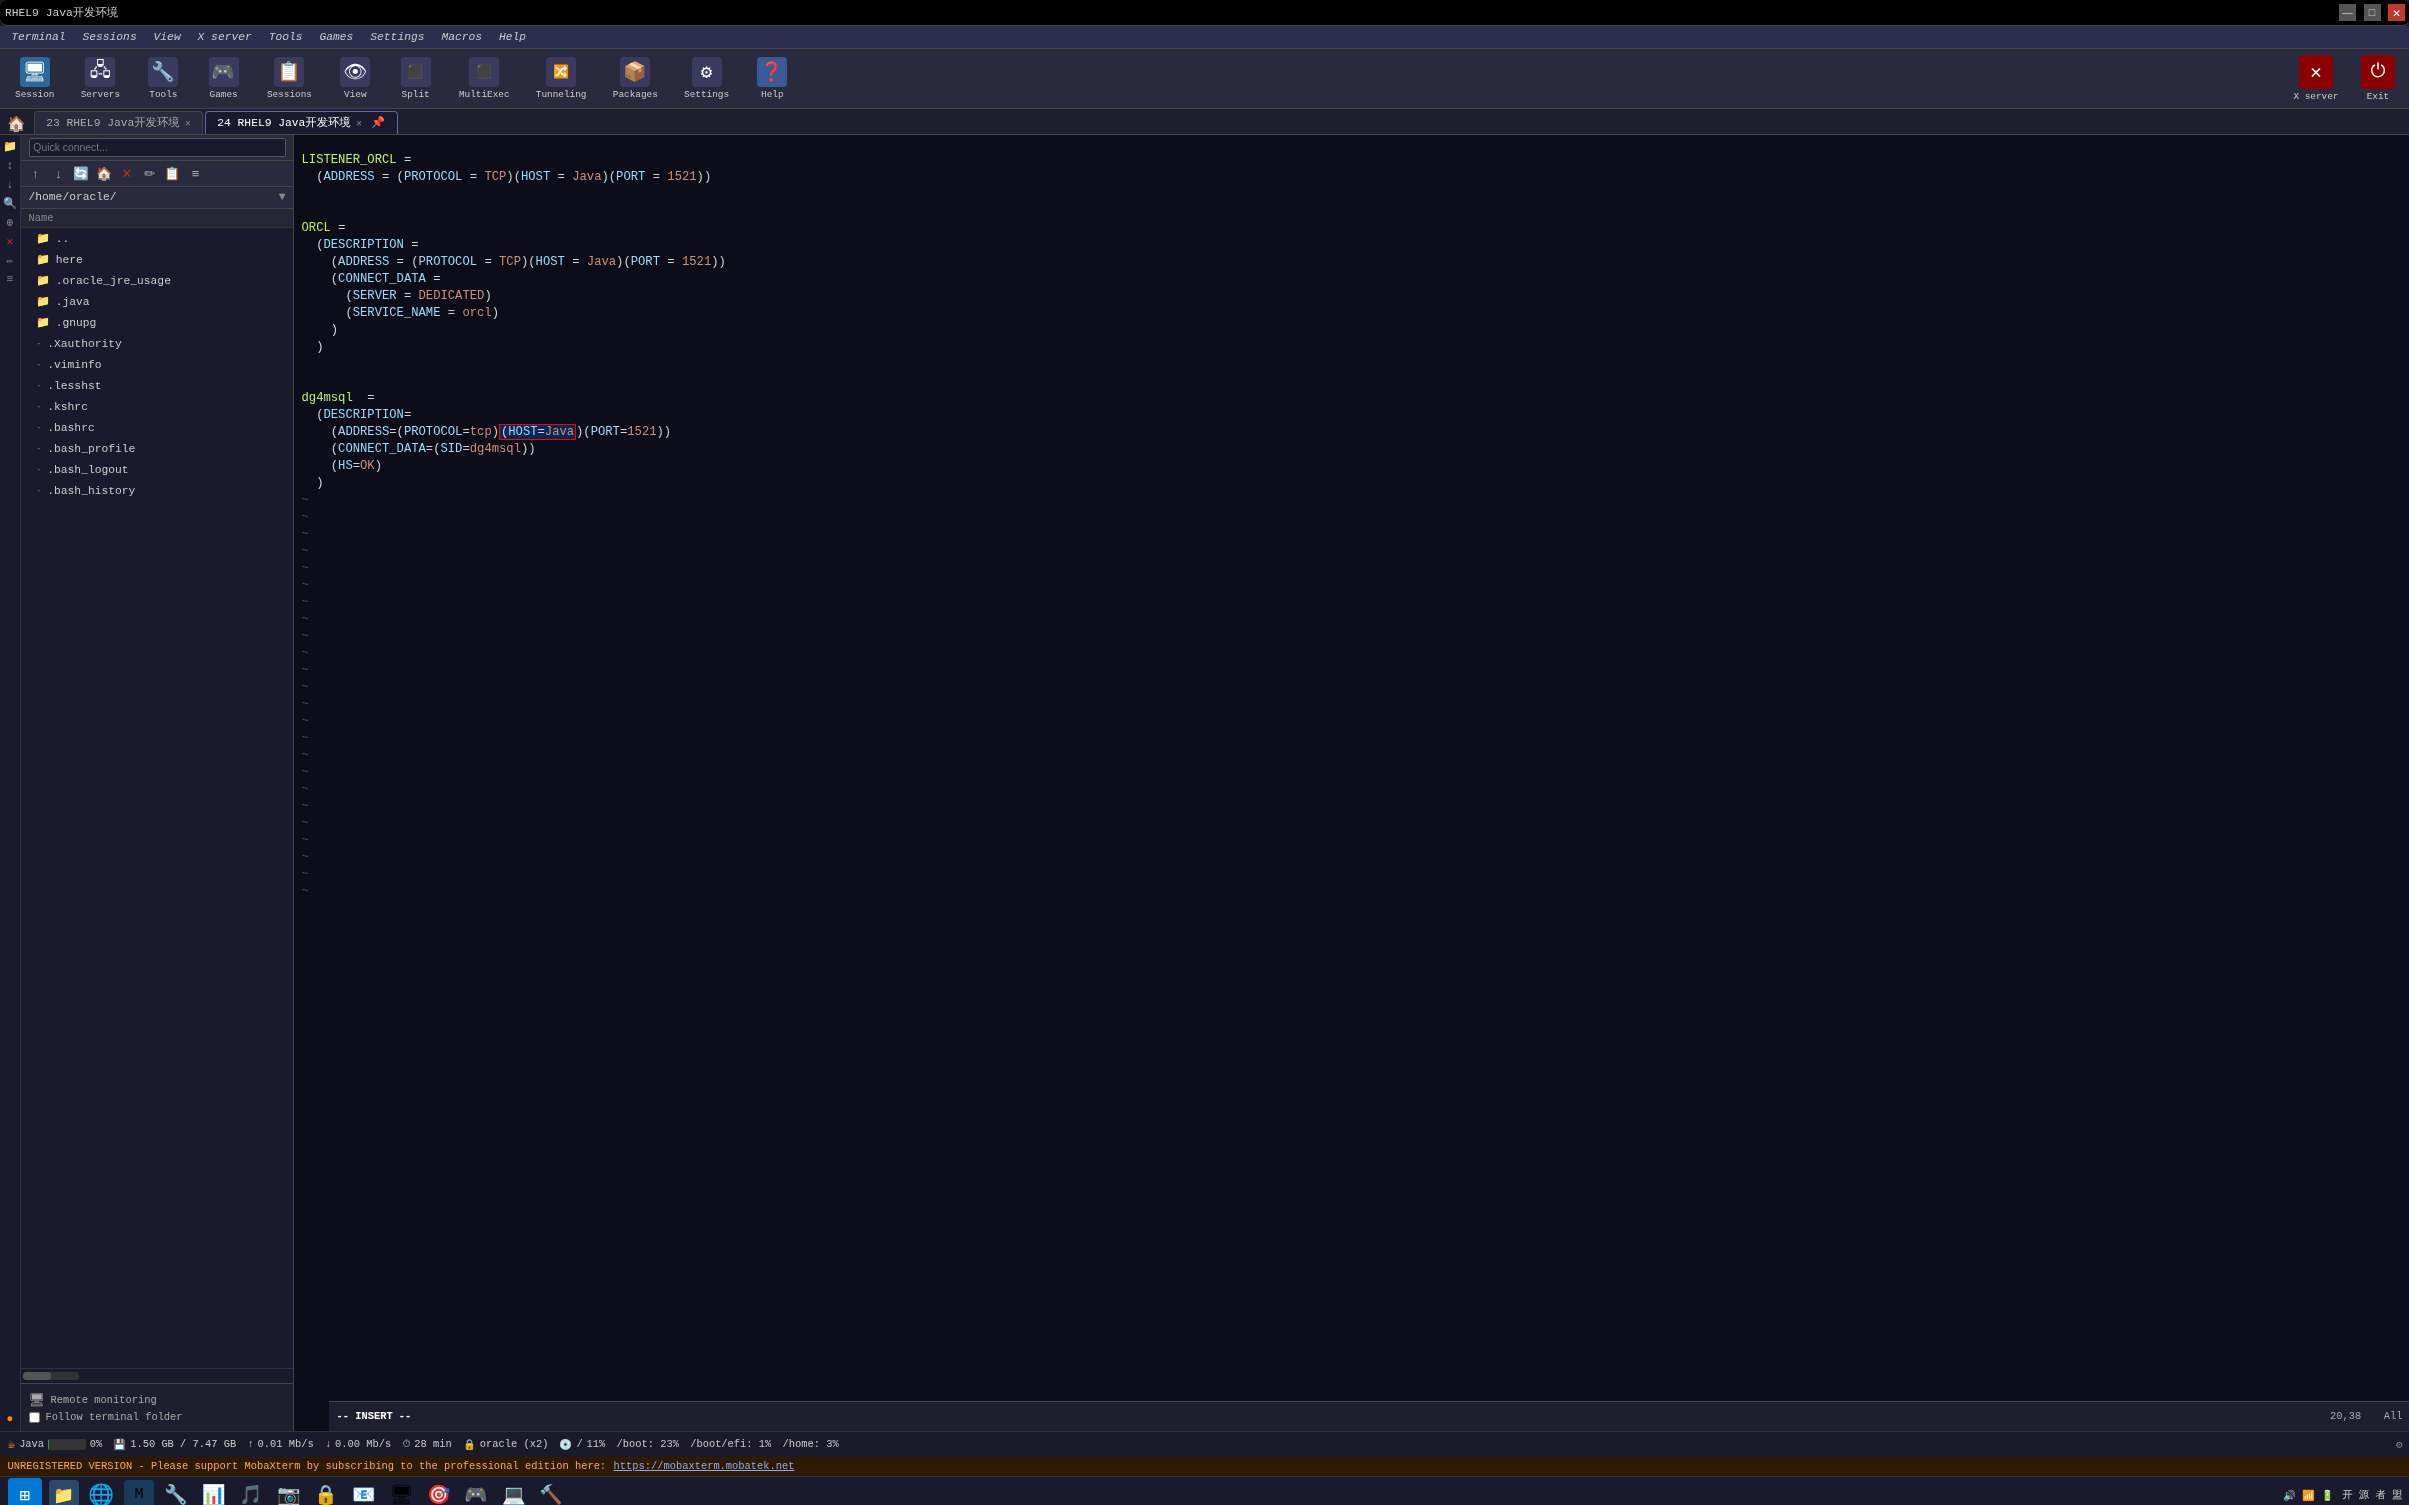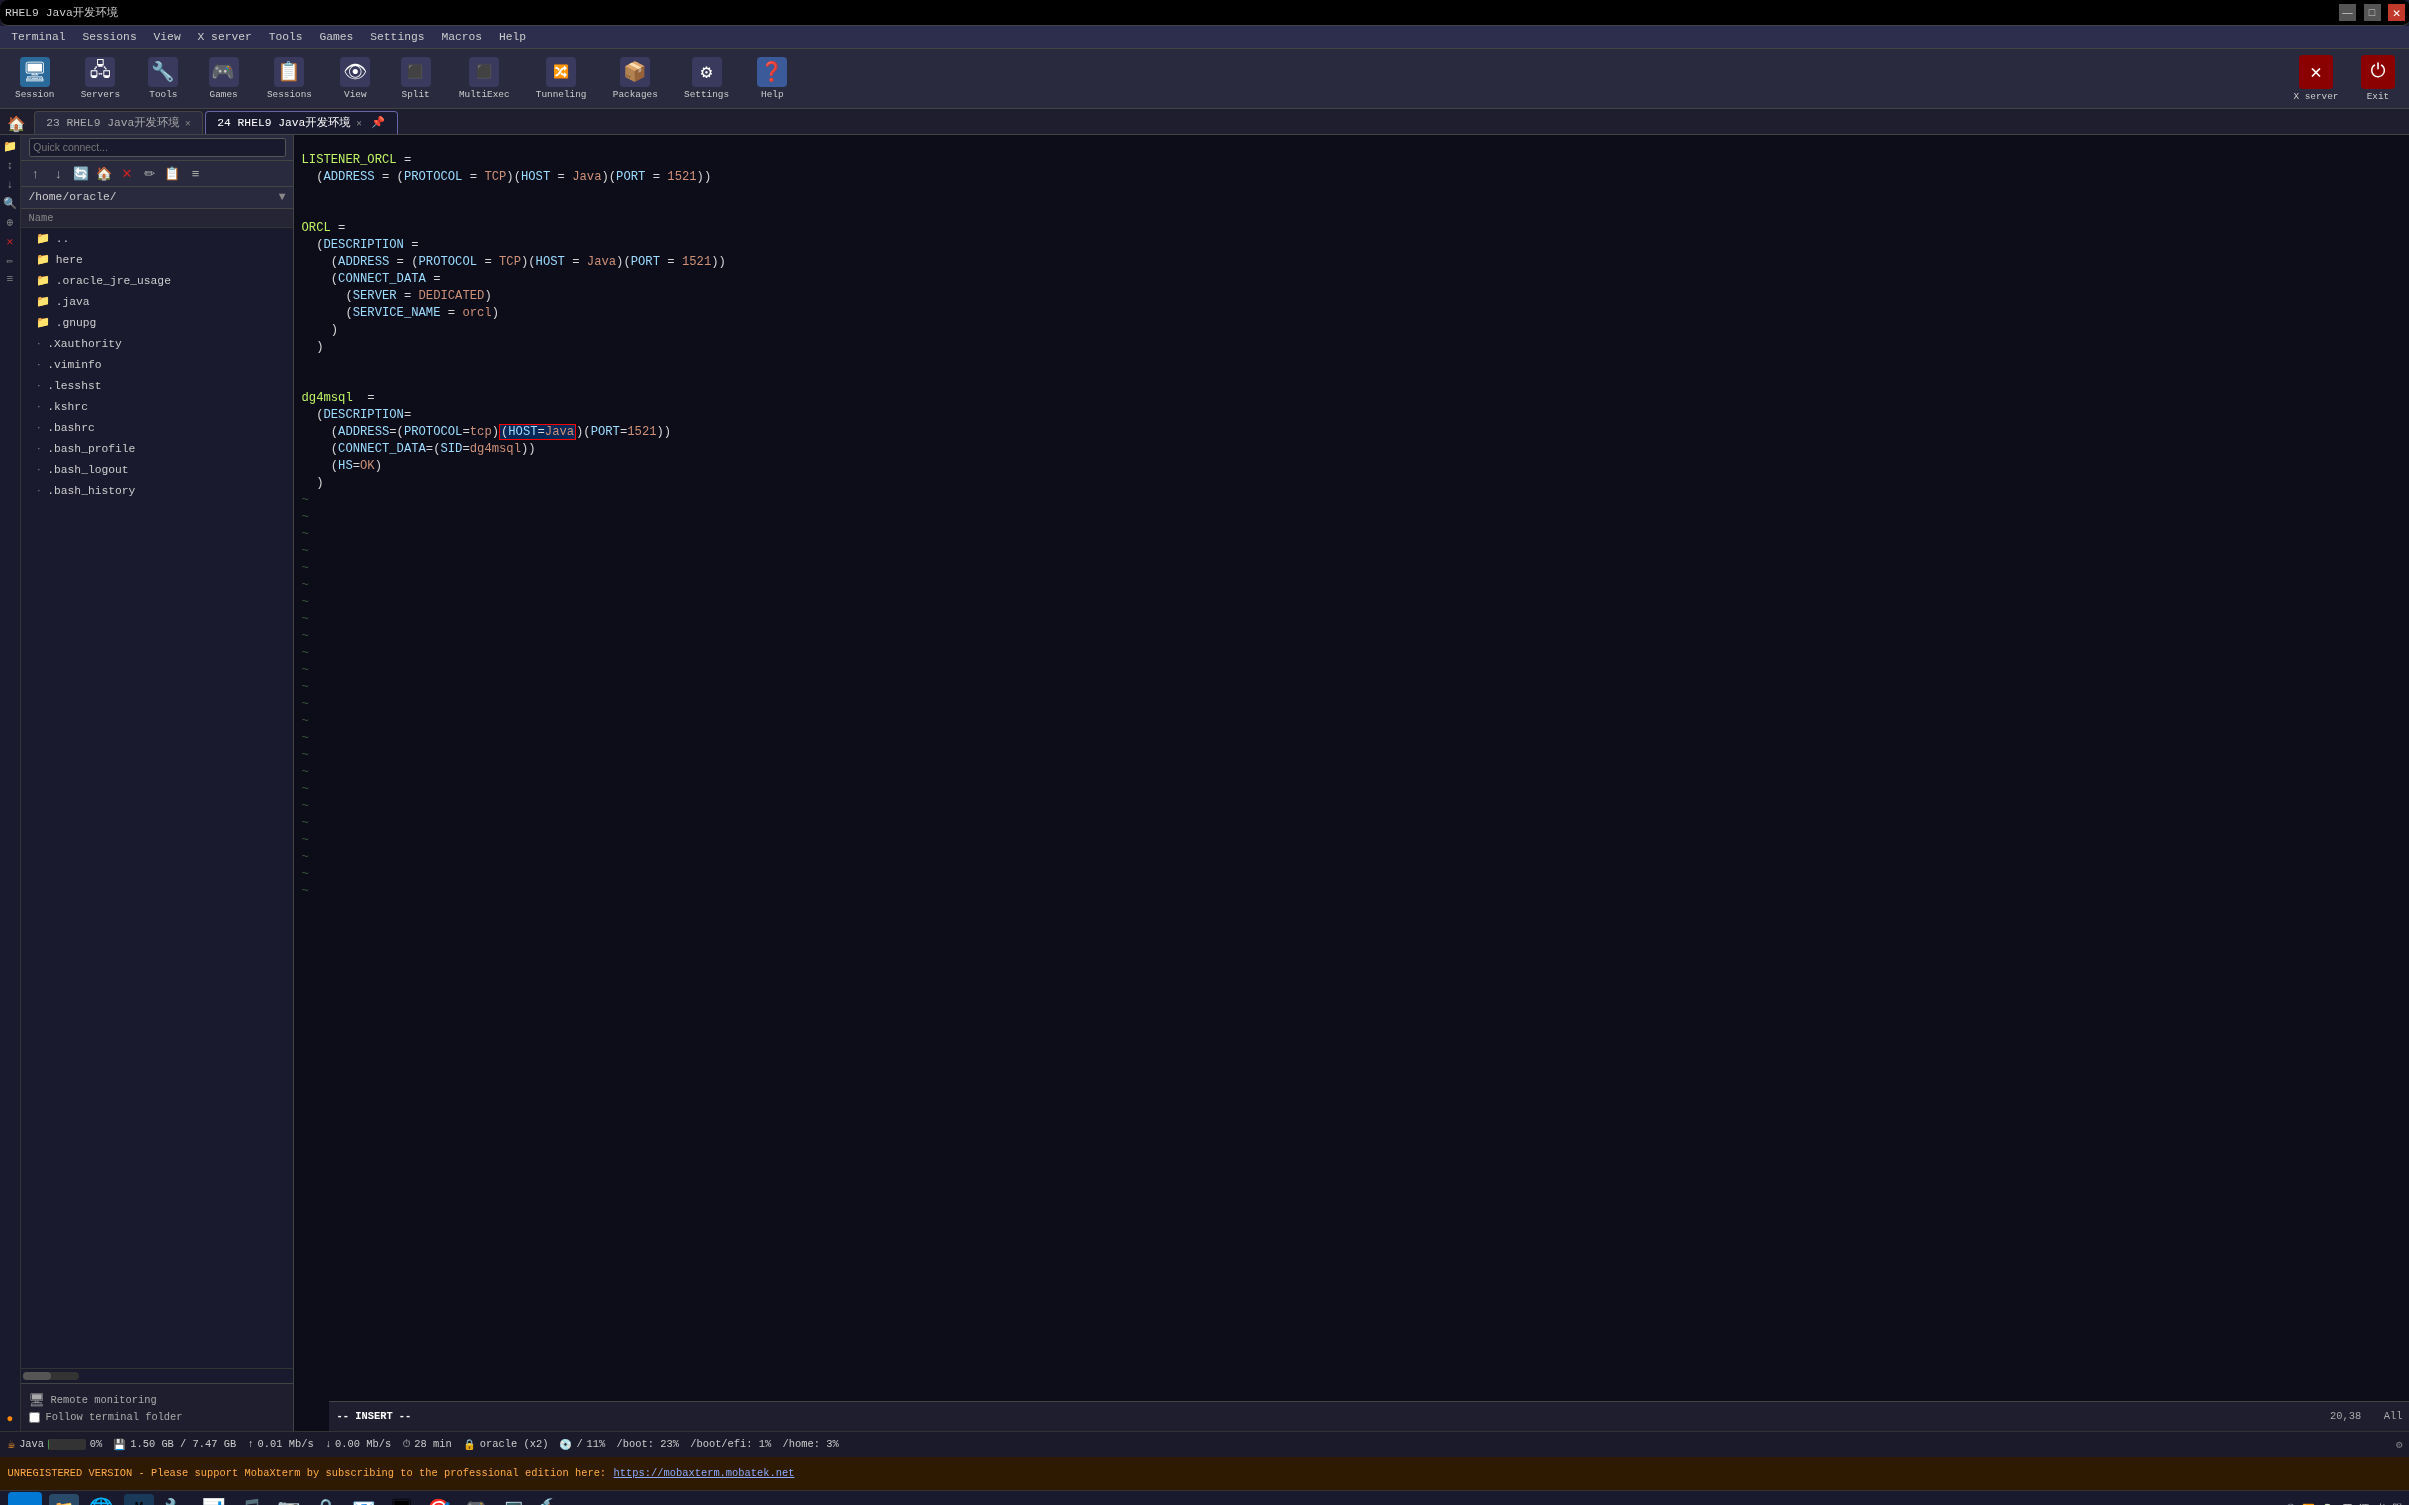--- a/index.html
+++ b/index.html
@@ -45,20 +45,21 @@
       padding: 0 3.8px;
       color: #cccccc;
       font-size: 11.3px;
       border-bottom: 0.9px solid #444;
       gap: 1.9px;
     }
     .menu-item {
       padding: 1.9px 7.5px;
       cursor: pointer;
       border-radius: 1.9px;
+      font-style: italic;
     }
 
     
     .toolbar {
       background: #2a2a3e;
       height: 60px;
       display: flex;
       align-items: center;
       padding: 0 7.5px;
       gap: 11.3px;
@@ -300,21 +301,21 @@
       border-radius: 1.9px;
       overflow: hidden;
     }
     .progress-fill {
       height: 100%;
       background: #4a8a4a;
     }
 
     
     .bottom-status {
-      height: 33px;
+      height: 19px;
       background: #2d1a00;
       display: flex;
       align-items: center;
       padding: 0 7.5px;
       gap: 7.5px;
       font-size: 10.4px;
       color: #ffaa44;
     }
     .unregistered-link { color: #88aaff; text-decoration: underline; cursor: pointer; }
 

